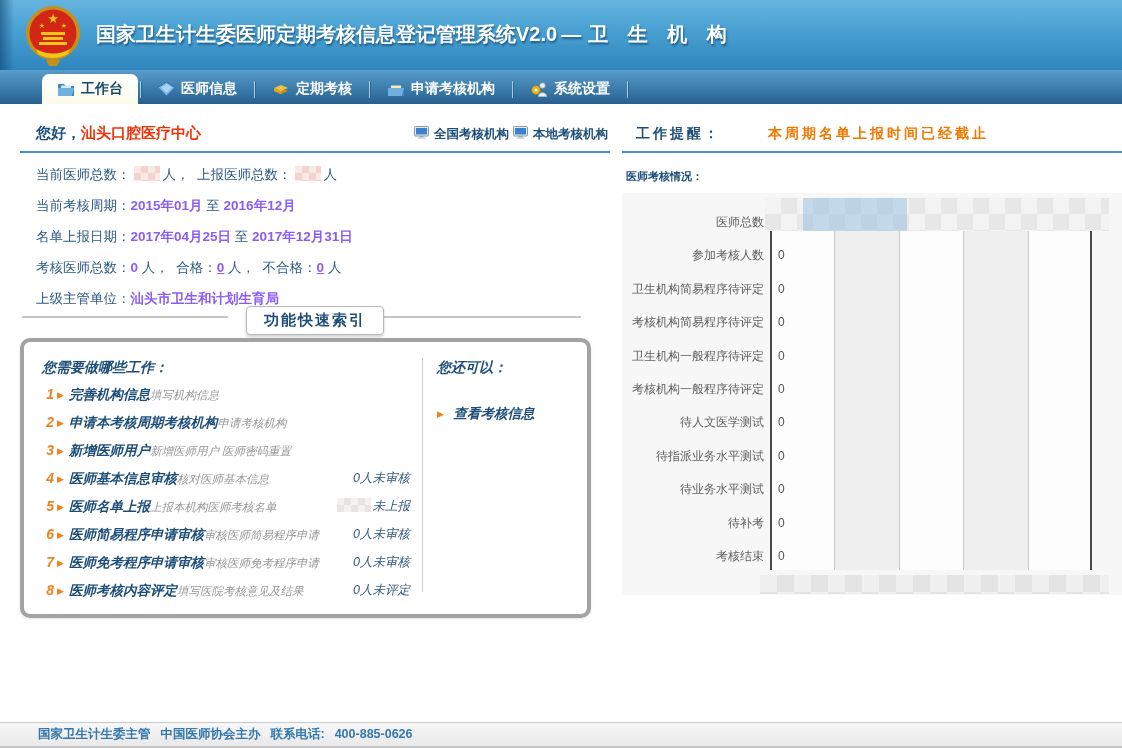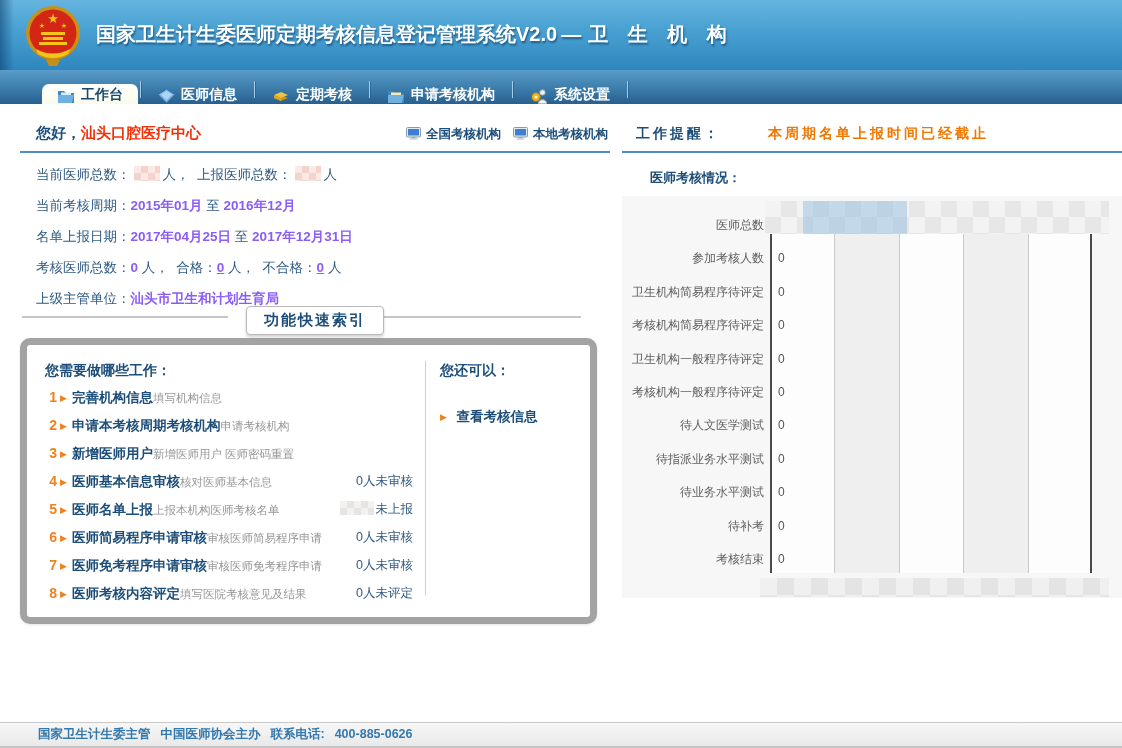--- a/index.html
+++ b/index.html
@@ -14,45 +14,45 @@
   .header::before{content:"";position:absolute;left:0;top:0;width:14px;height:70px;
     background:linear-gradient(90deg,rgba(12,58,108,.55),rgba(12,58,108,0));}
   .emblem{position:absolute;left:24px;top:2px;z-index:3;}
   .app-title{position:absolute;left:96px;top:21px;color:#fff;font-size:20px;font-weight:bold;
     text-shadow:1px 2px 2px rgba(0,40,80,.55);white-space:nowrap;}
   .app-title .suffix{letter-spacing:7px;margin-left:4px;}
   
   .nav{position:absolute;top:70px;left:0;width:1122px;height:34px;
     background:linear-gradient(180deg,#5a9cc9 0%,#3b7cab 55%,#27608e 100%);}
   .tabs{position:absolute;left:42px;top:4px;display:flex;height:30px;align-items:flex-end;}
-  .tab{display:flex;align-items:flex-end;gap:6px;height:20px;padding:0 15px;
+  .tab{display:flex;align-items:center;gap:6px;height:30px;padding:0 15px;
     color:#fff;font-size:14px;font-weight:bold;cursor:pointer;white-space:nowrap;}
   .tab.active{background:linear-gradient(180deg,#ffffff 0%,#fbfbea 100%);
     color:#17496f;border-radius:7px 7px 0 0;}
   .tsep{width:1px;height:17px;background:#a9cbe2;margin:0 2px 6px 2px;box-shadow:1px 0 0 rgba(20,70,110,.35);}
   .ticon{display:inline-flex;}
   
   .left-col{position:absolute;left:20px;top:118px;width:590px;}
   .greet-row{position:relative;height:33px;border-bottom:2px solid #4d8fc4;}
   .greet{position:absolute;left:16px;top:6px;font-size:15px;font-weight:bold;color:#1d4e79;}
   .org{color:#f0320a;}
-  .head-links{position:absolute;right:2px;top:8px;display:flex;gap:12px;}
+  .head-links{position:absolute;right:2px;top:8px;display:flex;gap:4px;font-family:Liberation Serif, serif;}
   .head-link{display:flex;align-items:center;gap:5px;color:#1d4e79;font-weight:bold;
     font-size:12.5px;cursor:pointer;white-space:nowrap;}
   .info-list{margin:6px 0 0 16px;font-size:13.5px;color:#2d5a84;}
   .info-line{height:31px;line-height:31px;white-space:nowrap;}
   .v-red{color:#8b5cf6;font-weight:bold;}
   .v-red.u{text-decoration:underline;cursor:pointer;}
   .redact-pink{display:inline-block;width:26px;height:15px;vertical-align:-2px;margin:0 3px;
     background:repeating-conic-gradient(#f3d3cb 0% 25%,#fae9e4 0% 50%) 0 0/14px 14px;}
   .redact-gray{display:inline-block;width:34px;height:14px;vertical-align:-2px;margin-right:2px;
     background:repeating-conic-gradient(#e7e4e4 0% 25%,#f4f1f1 0% 50%) 0 0/14px 14px;}
   
   .panel{position:absolute;left:0;top:220px;width:563px;height:272px;
-    border:7px solid #a3a3a3;border-radius:10px;background:#fff;box-shadow:0 1px 3px rgba(0,0,0,.10);}
+    border:4px solid #a3a3a3;border-radius:10px;background:#fff;box-shadow:0 1px 3px rgba(0,0,0,.10);font-style:italic;}
   .panel-wing{position:absolute;height:2px;background:#c6c6c6;top:198px;}
   .wing-l{left:2px;width:206px;}
   .wing-r{left:354px;width:207px;}
   .panel-title{position:absolute;top:188px;left:50%;transform:translateX(-50%);
     background:#fff;border:1px solid #b9b9b9;border-radius:4px;padding:4px 17px;
     font-size:15px;font-weight:bold;color:#1d4e79;letter-spacing:2px;
     box-shadow:0 2px 3px rgba(0,0,0,.18);white-space:nowrap;z-index:2;}
   .panel-left{position:absolute;left:18px;top:12px;width:368px;}
   .panel-heading{font-size:14px;font-weight:bold;color:#1d4e79;height:26px;line-height:26px;}
   .qi-item{position:relative;height:28px;line-height:28px;white-space:nowrap;}
@@ -62,21 +62,21 @@
   .qi-desc{color:#979797;font-size:11.5px;}
   .qi-badge{position:absolute;right:0;top:0;color:#33597f;font-size:12.5px;}
   .panel-divider{position:absolute;left:398px;top:16px;height:234px;width:1px;background:#cfcfcf;}
   .panel-right{position:absolute;left:413px;top:12px;width:135px;}
   .pr-link-row{margin-top:24px;white-space:nowrap;}
   
   .right-col{position:absolute;left:622px;top:118px;width:500px;}
   .reminder-row{position:relative;height:33px;border-bottom:2px solid #4d8fc4;white-space:nowrap;}
   .rem-label{position:absolute;left:14px;top:7px;font-size:14px;font-weight:bold;color:#1d4e79;letter-spacing:3px;}
   .rem-text{position:absolute;left:146px;top:7px;font-size:14px;font-weight:bold;color:#f07800;letter-spacing:3px;}
-  .chart-title{margin:16px 0 0 28px;font-size:13px;font-weight:bold;color:#1d4e79;}
+  .chart-title{margin:16px 0 0 4px;font-size:11px;font-weight:bold;color:#1d4e79;}
   .chart-panel{position:relative;margin-top:9px;width:500px;height:402px;background:#f7f7f7;}
   .plot{position:absolute;left:148px;top:38px;width:322px;height:339px;
     background:repeating-linear-gradient(90deg,#fdfdfd 0px,#fdfdfd 64.4px,#efefef 64.4px,#efefef 128.8px);}
   .gl{position:absolute;top:0;width:1px;height:339px;background:#c9c9c9;}
   .axis-left{position:absolute;left:0;top:0;width:2px;height:339px;background:#4a4a4a;}
   .axis-right{position:absolute;right:0;top:0;width:2px;height:339px;background:#4a4a4a;}
   .chart-label{position:absolute;left:0;width:142px;height:20px;line-height:20px;
     text-align:right;font-size:12px;color:#5f5f5f;white-space:nowrap;}
   .chart-value{position:absolute;left:156px;height:20px;line-height:20px;font-size:12px;color:#555;}
   .mosaic-top{position:absolute;left:143px;top:5px;width:344px;height:33px;

